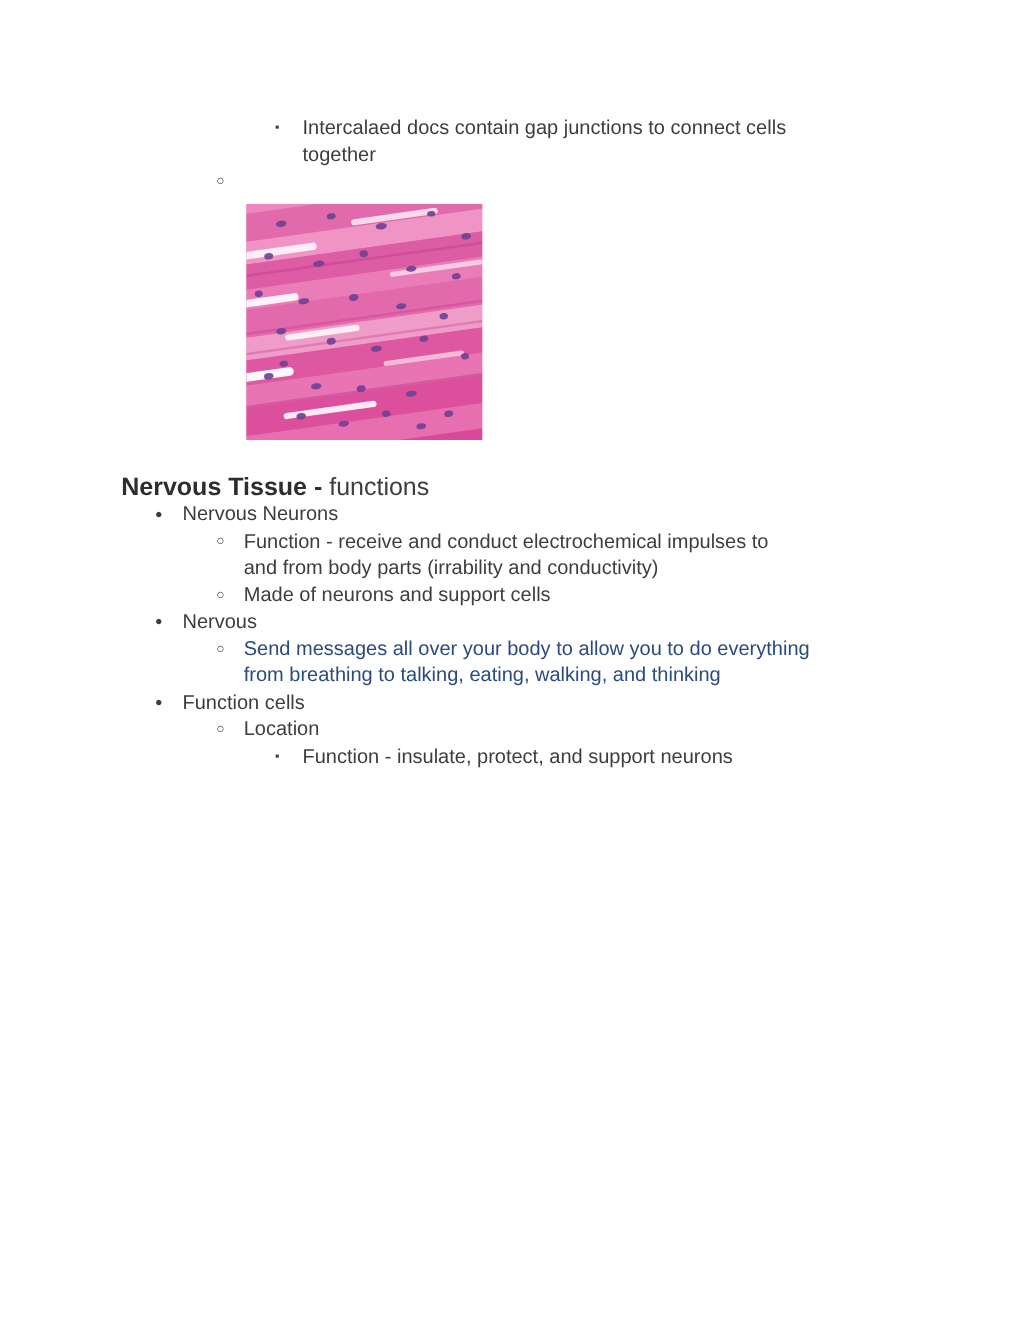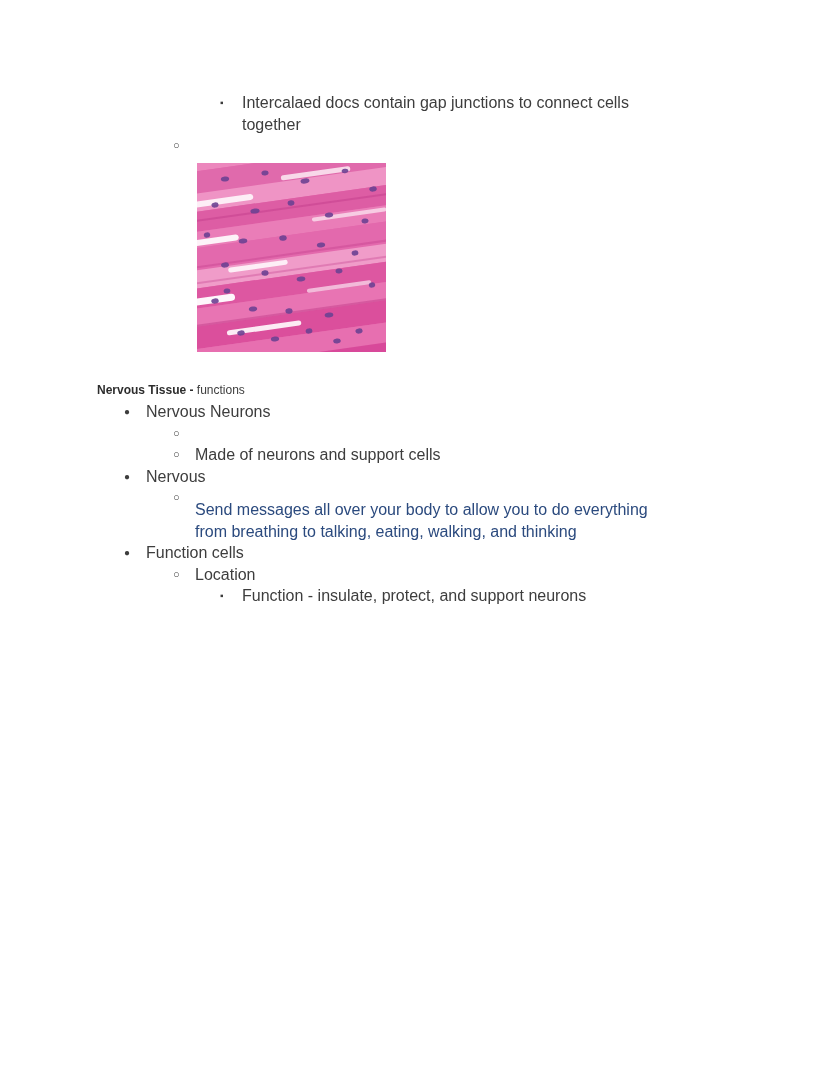--- a/index.html
+++ b/index.html
@@ -33,31 +33,31 @@
     line-height: 21.5px;
     color: var(--text, #3d3d3d);
   }
   .li .bullet.circ { font-size: 11px; }
   .li .txt {
     white-space: pre-line;
   }
   .lvl1 { padding-left: 25px; }
   .lvl2 { padding-left: 74px; }
   .lvl3 { padding-left: 121px; }
-  .blue .txt { color: var(--blue-text, #2b4a7e); margin-top: 12px; }
+  .blue .txt { color: var(--blue-text, #2b4a7e); }
   figure.histo {
     margin: 6px 0 0 100px;
     width: 189px;
     height: 189px;
     overflow: hidden;
     line-height: 0;
   }
   .heading {
     margin-top: 28px;
-    font-size: 12px;
+    font-size: 20px;
     color: var(--text, #3d3d3d);
   }
   .heading .b {
     font-weight: bold;
     color: var(--heading, #2d2d2d);
   }
 </style>
 </head>
 <body>
 
@@ -143,20 +143,22 @@
       <span class="b">Nervous Tissue -</span><span> functions</span>
     </div>
 
     <div class="li lvl1">
       <span class="bullet">●</span>
       <span class="txt">Nervous Neurons</span>
     </div>
 
     <div class="li lvl2">
       <span class="bullet circ">○</span>
+      <span class="txt">Function - receive and conduct electrochemical impulses to
+and from body parts (irrability and conductivity)</span>
     </div>
 
     <div class="li lvl2">
       <span class="bullet circ">○</span>
       <span class="txt">Made of neurons and support cells</span>
     </div>
 
     <div class="li lvl1">
       <span class="bullet">●</span>
       <span class="txt">Nervous</span>

